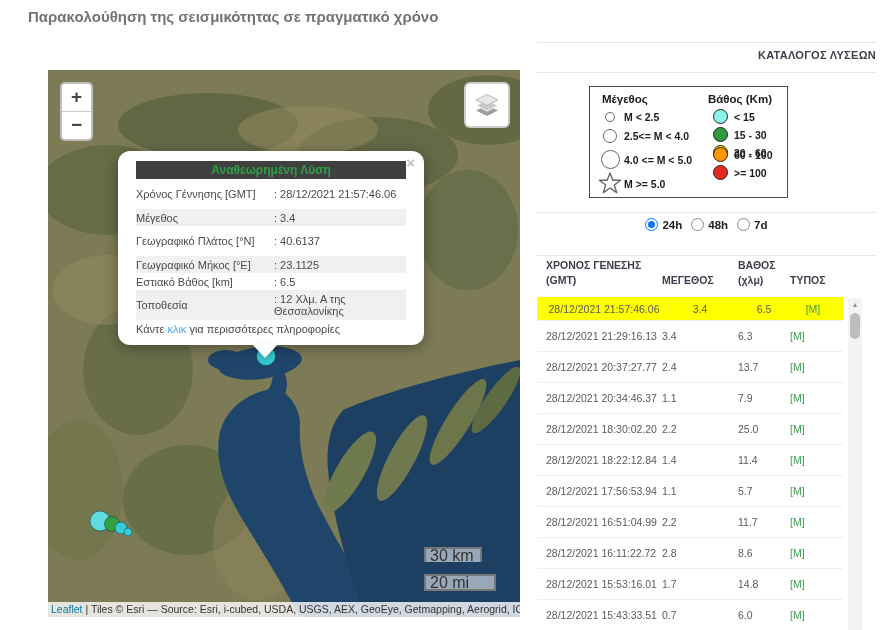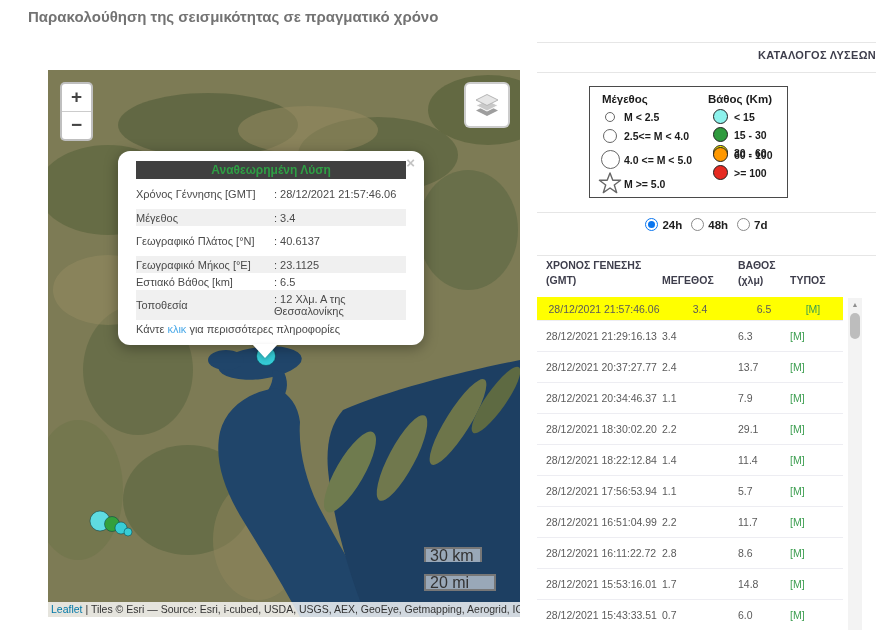--- a/index.html
+++ b/index.html
@@ -296,21 +296,21 @@
       </div>
       <div class="trow">
         <span class="c-time">28/12/2021 20:34:46.37</span>
         <span class="c-mag">1.1</span>
         <span class="c-dep">7.9</span>
         <span class="c-type ttype">[M]</span>
       </div>
       <div class="trow">
         <span class="c-time">28/12/2021 18:30:02.20</span>
         <span class="c-mag">2.2</span>
-        <span class="c-dep">29.1</span>
+        <span class="c-dep">25.0</span>
         <span class="c-type ttype">[M]</span>
       </div>
       <div class="trow">
         <span class="c-time">28/12/2021 18:22:12.84</span>
         <span class="c-mag">1.4</span>
         <span class="c-dep">11.4</span>
         <span class="c-type ttype">[M]</span>
       </div>
       <div class="trow">
         <span class="c-time">28/12/2021 17:56:53.94</span>

